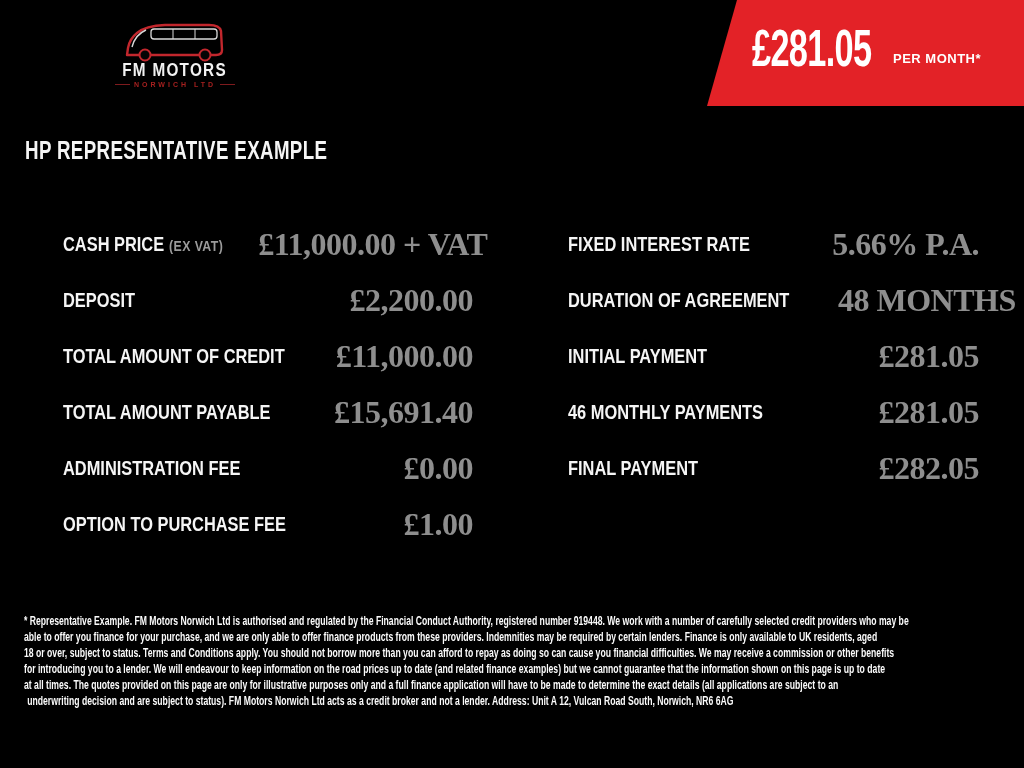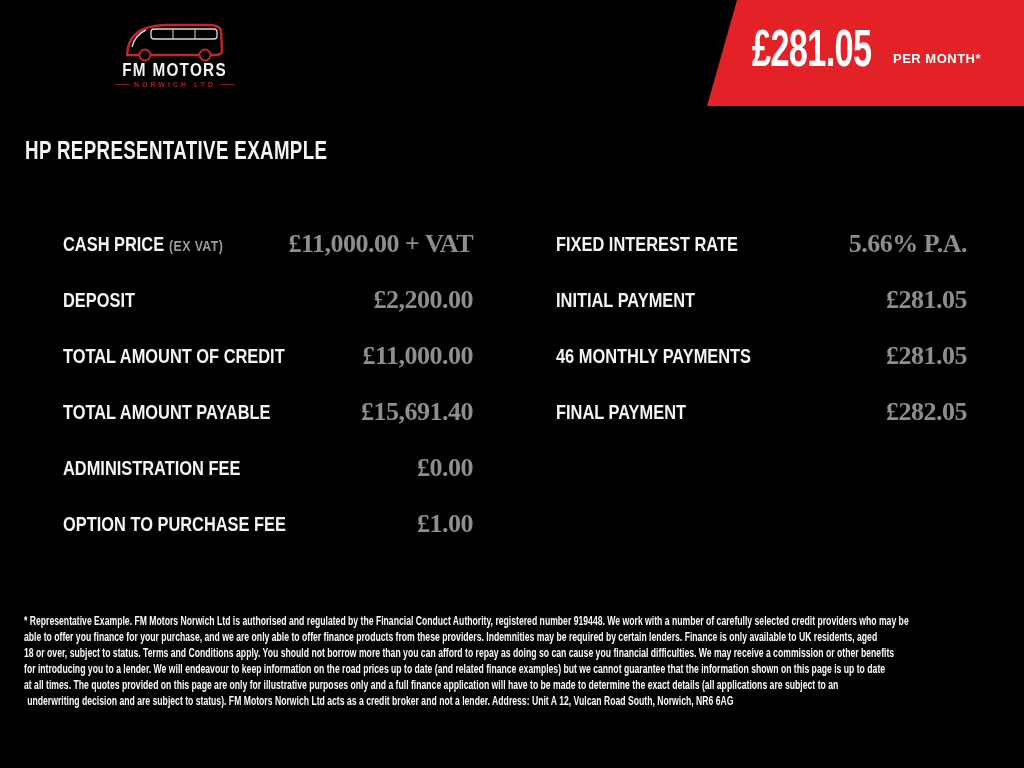--- a/index.html
+++ b/index.html
@@ -43,33 +43,33 @@
   
   .heading {
     position:absolute; left:25px; top:136px; color:#f5f5f5; font-weight:bold;
     font-size:26px; line-height:28px; white-space:nowrap;
     transform:scaleX(0.72); transform-origin:left top; letter-spacing:0.5px;
   }
 
   
   .fin-col { position:absolute; top:216px; }
   .fin-col.left  { left:63px;  width:410px; }
-  .fin-col.right { left:556px; width:411px; }
+  .fin-col.right { left:568px; width:411px; }
   .fin-row {
     height:56px; display:flex; align-items:center; justify-content:space-between;
   }
   .fin-label {
     display:inline-block; color:#f5f5f5; font-weight:bold; font-size:20px;
     white-space:nowrap; transform:scaleX(0.82); transform-origin:left center;
   }
   .fin-label .suffix {
     color:#9b9b9b; font-size:15px; font-weight:bold; margin-left:6px; letter-spacing:0.5px;
   }
   .fin-value {
-    display:inline-block; color:#8e8e8e; font-weight:bold; font-size:26px;
+    display:inline-block; color:#8e8e8e; font-weight:bold; font-size:32px;
     font-family:"Liberation Serif", serif; white-space:nowrap; 
     letter-spacing:-0.5px;
   }
 
   
   .disclaimer { position:absolute; left:24px; top:613px; width:990px;text-align:center; }
   .disclaimer .dline {
     display:block; color:#fbfbfb; font-weight:bold; font-size:12px; line-height:16px;
     white-space:nowrap; transform:scaleX(0.72); transform-origin:left top;
   }
@@ -130,20 +130,24 @@
       <span class="fin-value">£1.00</span>
     </div>
   </div>
 
   <div class="fin-col right">
     <div class="fin-row">
       <span class="fin-label">FIXED INTEREST RATE</span>
       <span class="fin-value">5.66% P.A.</span>
     </div>
     <div class="fin-row">
+      <span class="fin-label">DURATION OF AGREEMENT</span>
+      <span class="fin-value">48 MONTHS</span>
+    </div>
+    <div class="fin-row">
       <span class="fin-label">INITIAL PAYMENT</span>
       <span class="fin-value">£281.05</span>
     </div>
     <div class="fin-row">
       <span class="fin-label">46 MONTHLY PAYMENTS</span>
       <span class="fin-value">£281.05</span>
     </div>
     <div class="fin-row">
       <span class="fin-label">FINAL PAYMENT</span>
       <span class="fin-value">£282.05</span>

